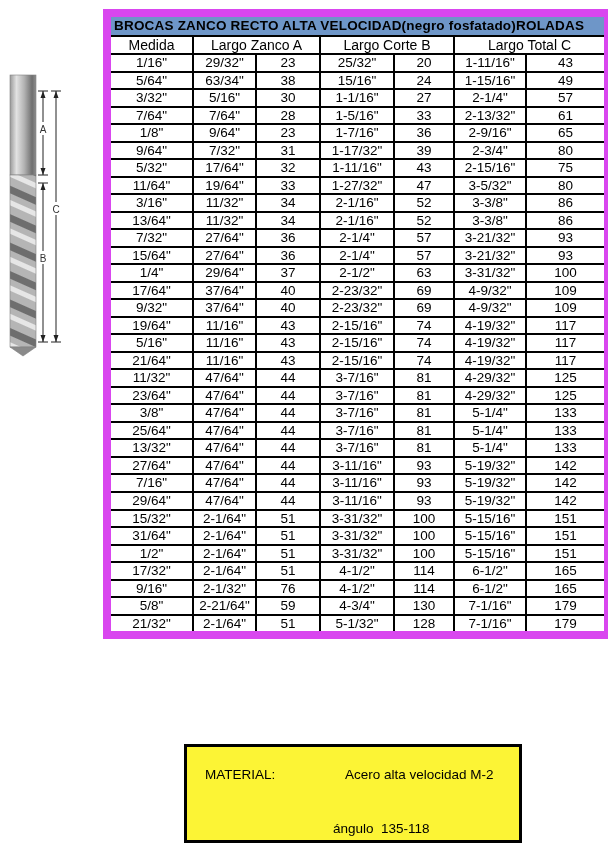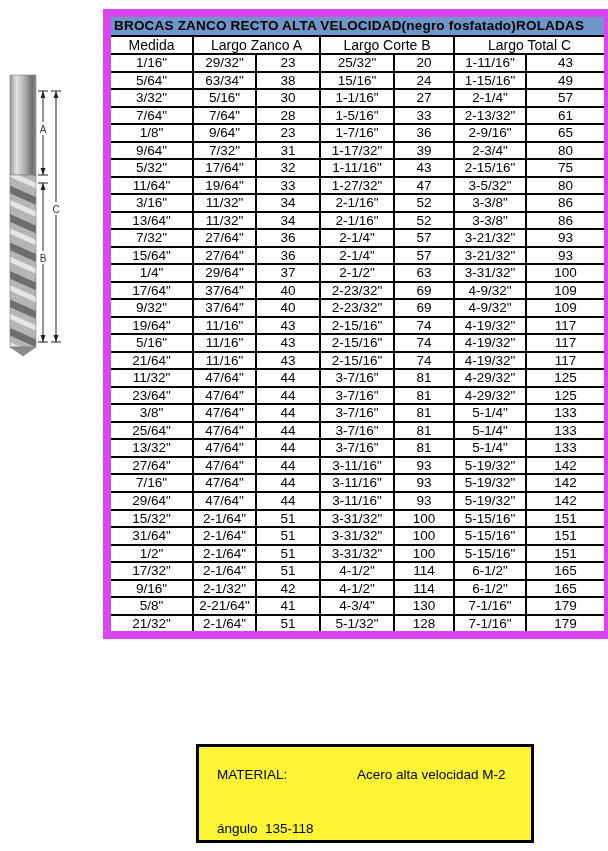--- a/index.html
+++ b/index.html
@@ -17,29 +17,29 @@
   }
   tr.title-row th{
     background:#6E96C8;font-weight:bold;text-align:left;
     font-size:13.5px;padding:1px 0 1px 3px;letter-spacing:0.2px;height:16px;
   }
   tr.group-row th, tr.unit-row th{font-size:14px;}
   
   .drill-figure{position:absolute;left:6px;top:70px;width:92px;height:290px;}
   
   .notes-box{
-    position:absolute;left:196px;top:744px;width:329px;height:92px;
+    position:absolute;left:184px;top:744px;width:329px;height:92px;
     background:#FCF435;border:3px solid #000;padding:1px 0 0 3px;
     font-size:13.5px;line-height:18px;box-sizing:content-box;
   }
   .notes-box .line{white-space:pre;}
   .notes-box .lbl{display:inline-block;width:118px;white-space:pre;}
   .notes-box .val{white-space:pre;}
   .val-material{margin-left:22px;}
-  .val-angulo{}
+  .val-angulo{margin-left:128px;}
 </style>
 </head>
 <body>
 
 <div class="drill-figure">
   <svg viewBox="0 0 92 290" width="92" height="290">
     <defs>
       <linearGradient id="gShank" x1="0" x2="1" y1="0" y2="0">
         <stop offset="0" stop-color="#9a9a9a"></stop>
         <stop offset="0.25" stop-color="#e2e2e2"></stop>
@@ -384,30 +384,30 @@
           <td>2-1/64"</td>
           <td>51</td>
           <td>4-1/2"</td>
           <td>114</td>
           <td>6-1/2"</td>
           <td>165</td>
         </tr>
         <tr>
           <td>9/16"</td>
           <td>2-1/32"</td>
-          <td>42</td>
+          <td>76</td>
           <td>4-1/2"</td>
           <td>114</td>
           <td>6-1/2"</td>
           <td>165</td>
         </tr>
         <tr>
           <td>5/8"</td>
           <td>2-21/64"</td>
-          <td>41</td>
+          <td>59</td>
           <td>4-3/4"</td>
           <td>130</td>
           <td>7-1/16"</td>
           <td>179</td>
         </tr>
         <tr>
           <td>21/32"</td>
           <td>2-1/64"</td>
           <td>51</td>
           <td>5-1/32"</td>

